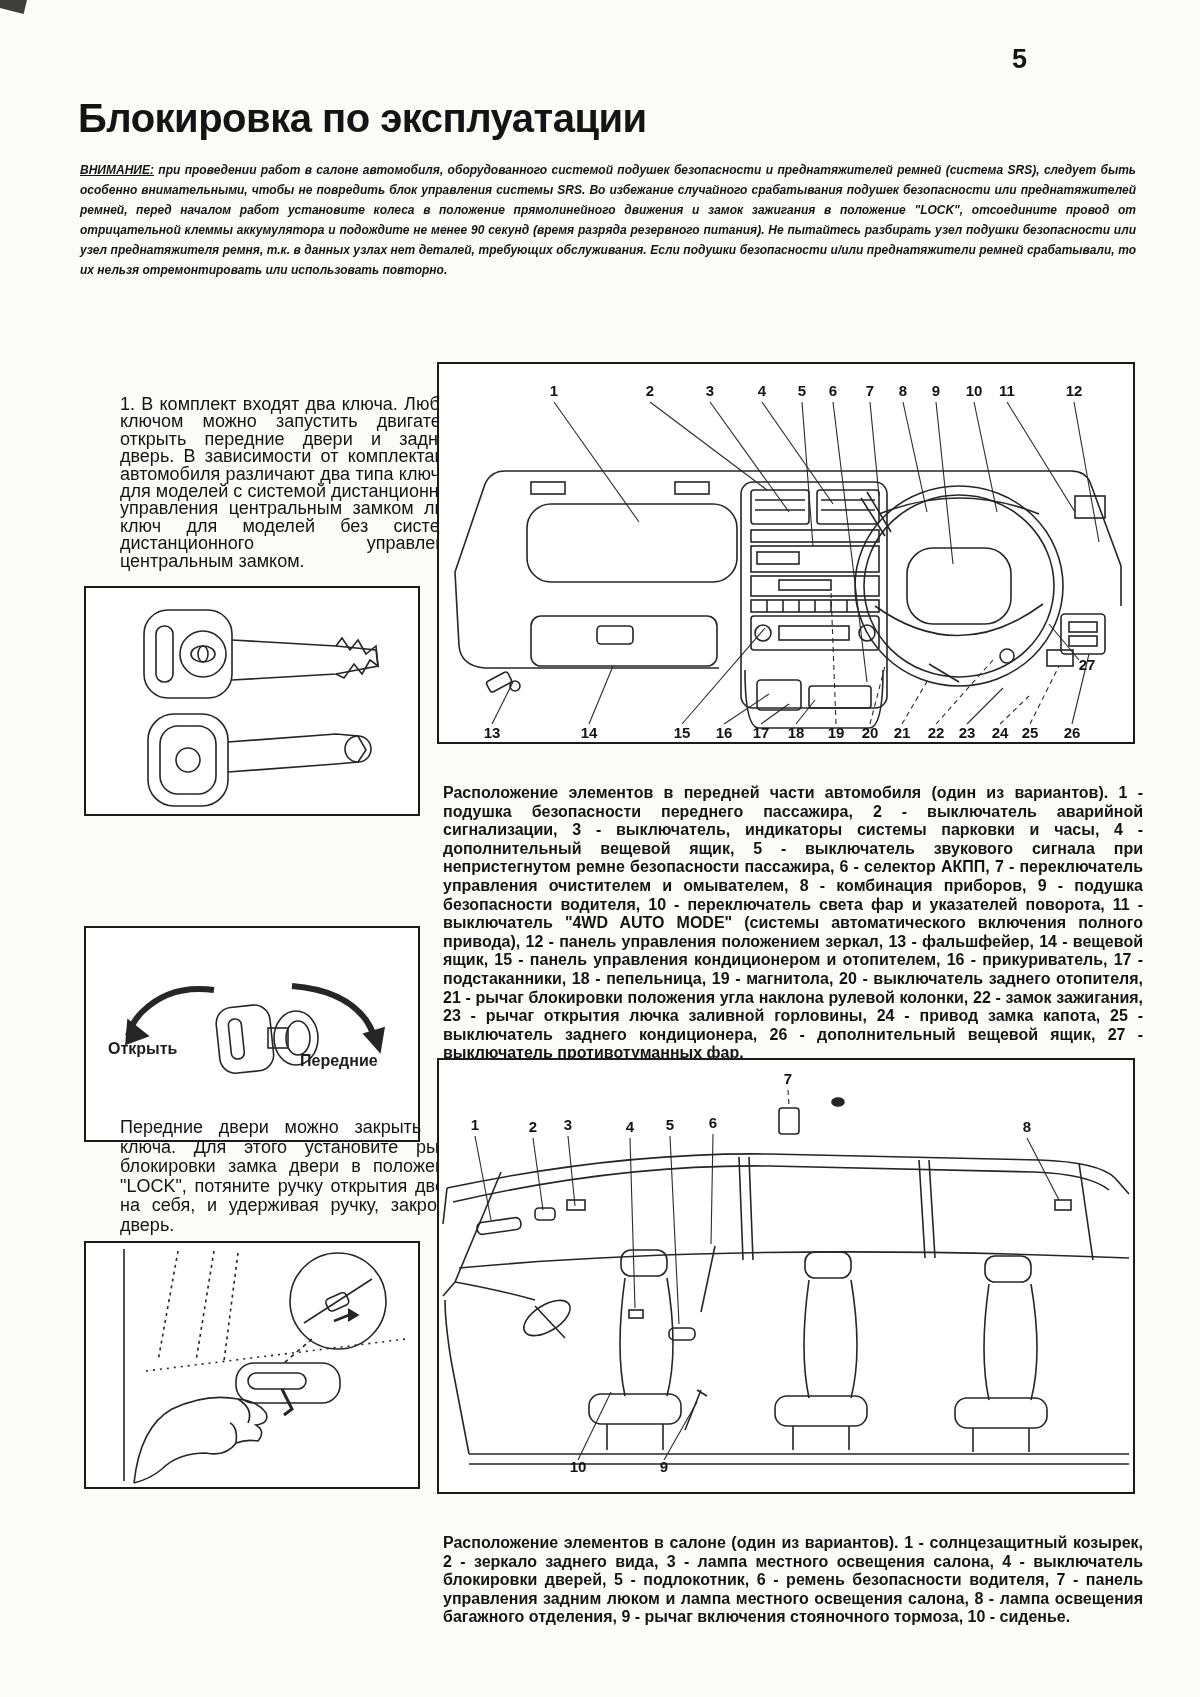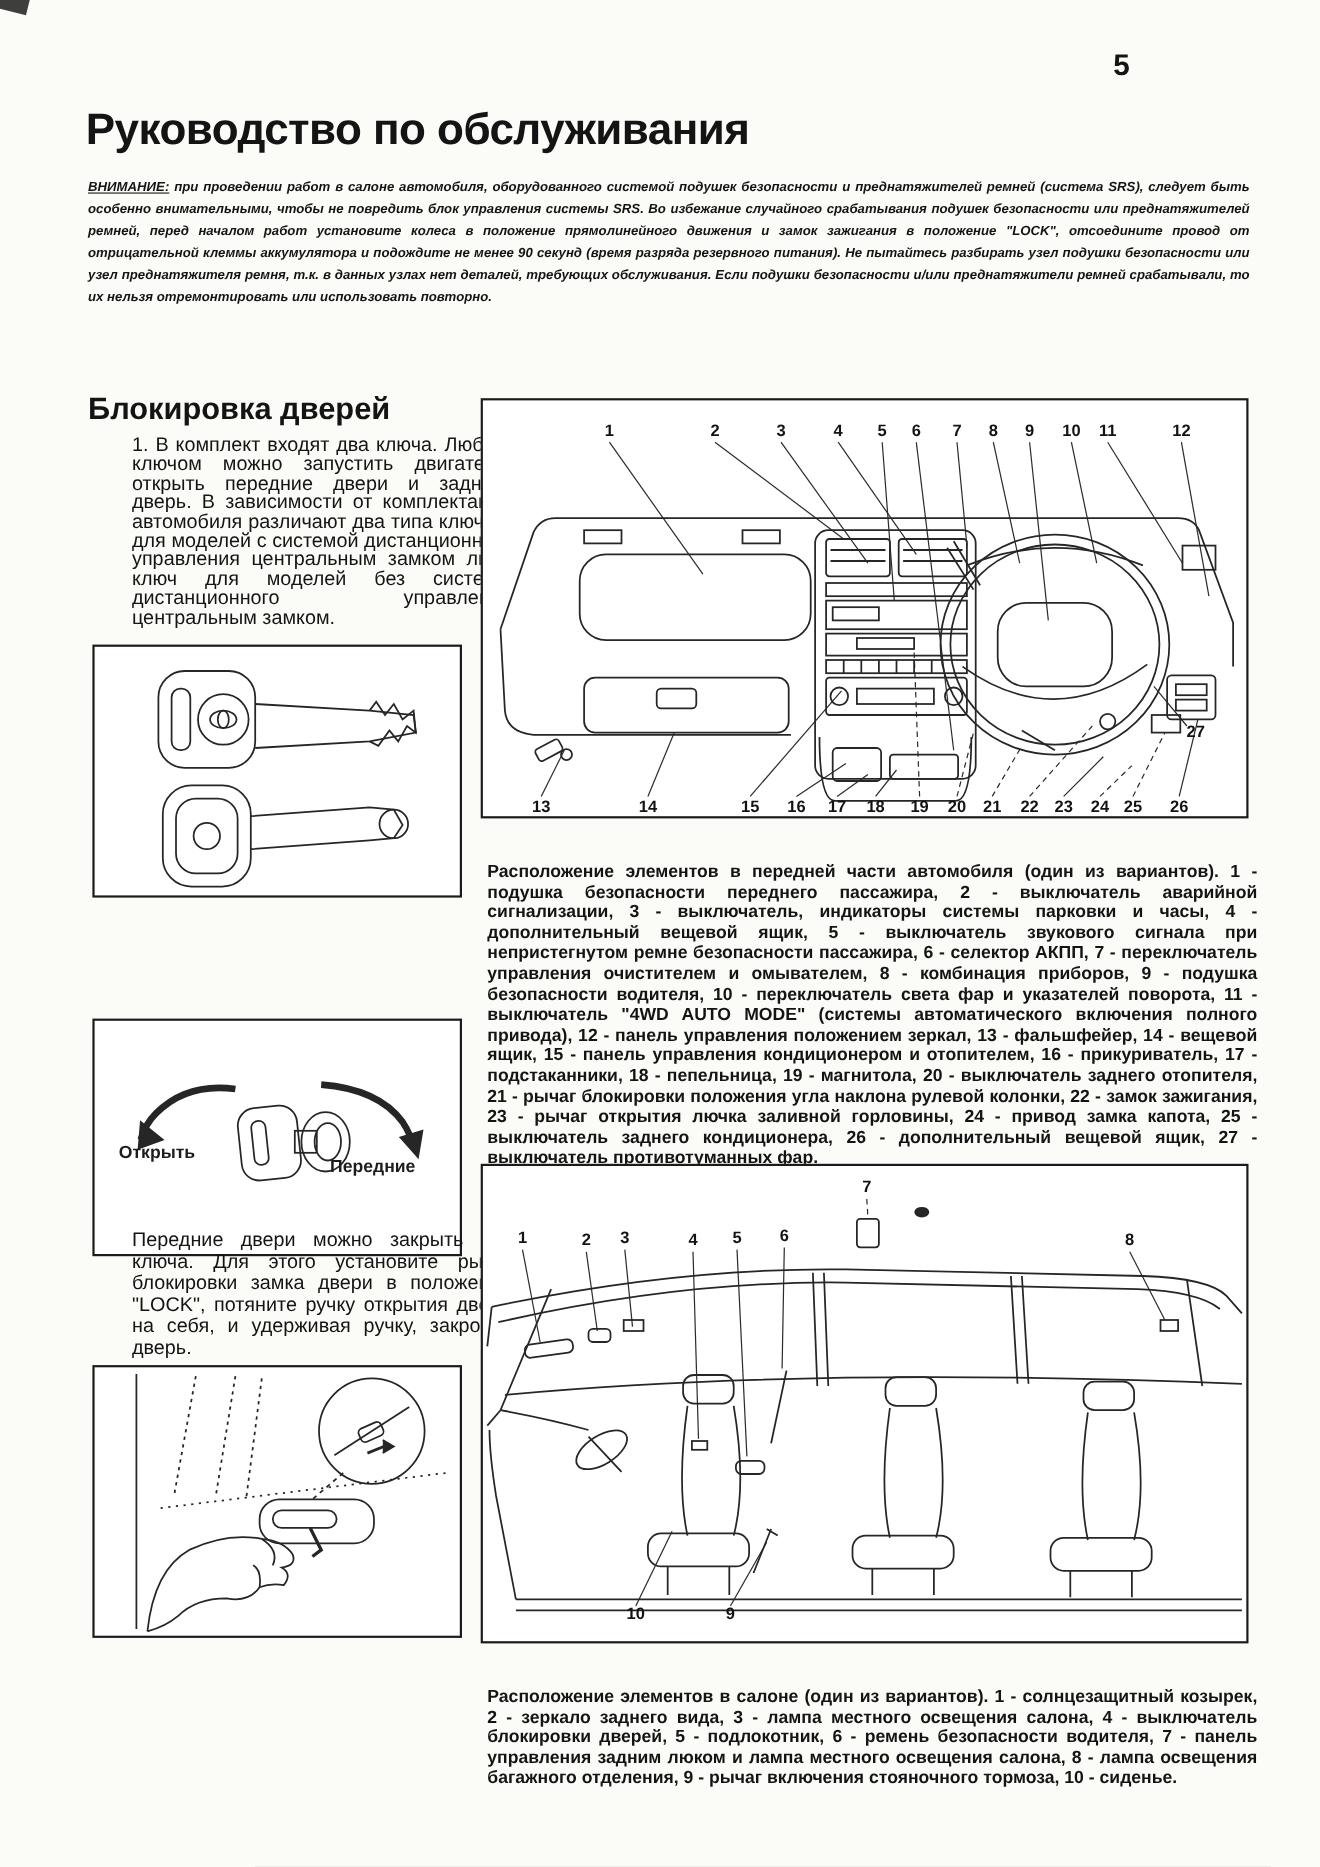--- a/index.html
+++ b/index.html
@@ -37,25 +37,24 @@
   .turn-label{position:absolute;font-size:16px;font-weight:bold;color:#1c1c1c;}
   #lbl-open{left:22px;top:112px;}
   #lbl-close{left:214px;top:124px;}
 </style>
 </head>
 <body>
 
 <div class="page">
   <div class="corner-smudge"></div>
   <div class="pagenum">5</div>
-  <div class="title">Руководство по обслуживания</div>
+  <div class="title">Блокировка по эксплуатации</div>
 
   <div class="warning"><span class="u">ВНИМАНИЕ:</span><span> при проведении работ в салоне автомобиля, оборудованного системой подушек безопасности и преднатяжителей ремней (система SRS), следует быть особенно внимательными, чтобы не повредить блок управления системы SRS. Во избежание случайного срабатывания подушек безопасности или преднатяжителей ремней, перед началом работ установите колеса в положение прямолинейного движения и замок зажигания в положение "LOCK", отсоедините провод от отрицательной клеммы аккумулятора и подождите не менее 90 секунд (время разряда резервного питания). Не пытайтесь разбирать узел подушки безопасности или узел преднатяжителя ремня, т.к. в данных узлах нет деталей, требующих обслуживания. Если подушки безопасности и/или преднатяжители ремней срабатывали, то их нельзя отремонтировать или использовать повторно.</span></div>
 
-  <div class="h2">Блокировка дверей</div>
   <div class="para" id="p1">1. В комплект входят два ключа. Любым ключом можно запустить двигатель, открыть передние двери и заднюю дверь. В зависимости от комплектации автомобиля различают два типа ключей: для моделей с системой дистанционного управления центральным замком либо ключ для моделей без системы дистанционного управления центральным замком.</div>
 
   <div class="fig" id="fig-keys">
     <svg class="art" viewBox="0 0 332 226">
       <g class="dr">
         <rect x="58" y="22" width="88" height="88" rx="24"></rect>
         <rect x="70" y="38" width="17" height="56" rx="8"></rect>
         <circle cx="117" cy="66" r="23"></circle>
         <ellipse cx="117" cy="66" rx="12" ry="8"></ellipse>
         <ellipse cx="117" cy="66" rx="5" ry="8"></ellipse>

